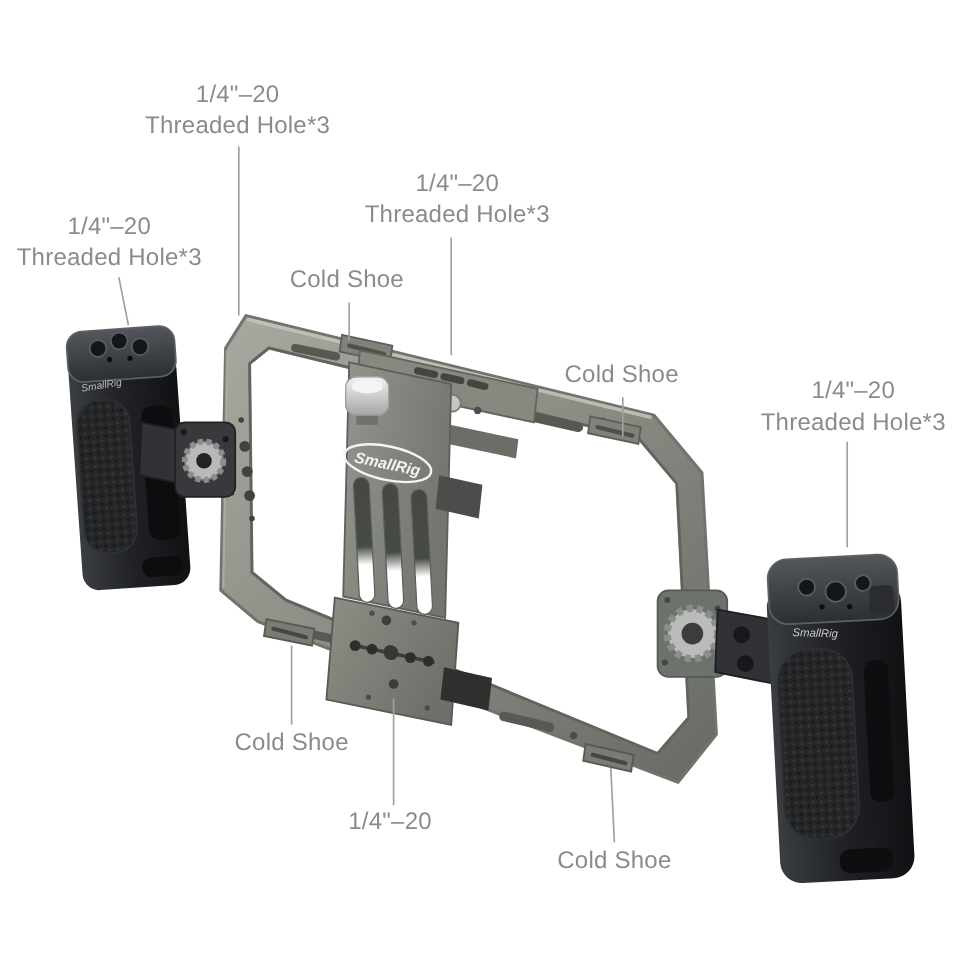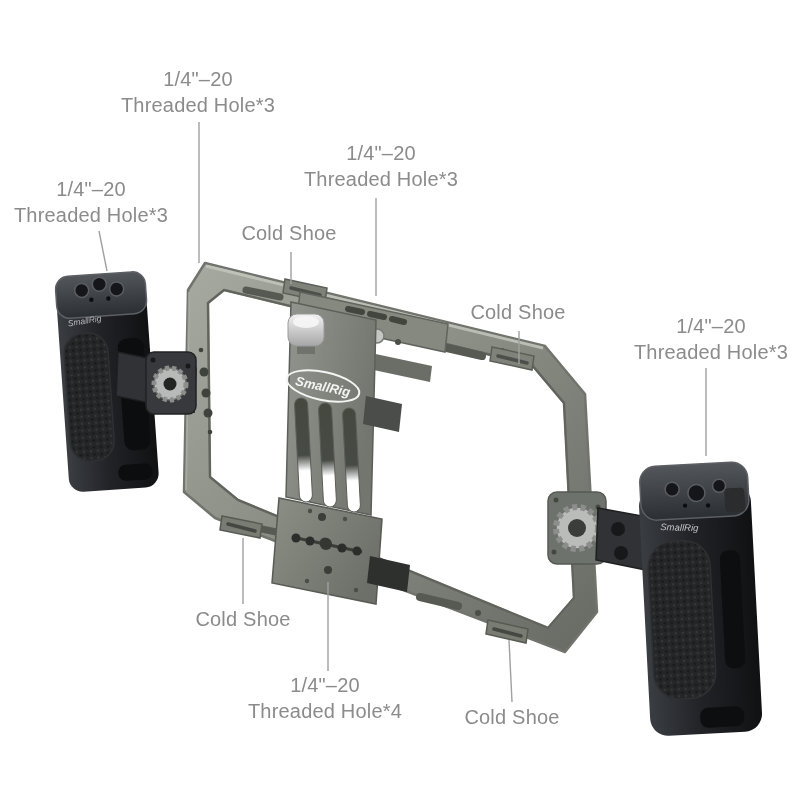--- a/index.html
+++ b/index.html
@@ -270,20 +270,19 @@
     <span>1/4"–20</span>
     <span>Threaded Hole*3</span>
   </div>
 
   <div class="label" style="left:243px;top:606px">
     <span>Cold Shoe</span>
   </div>
 
   <div class="label" style="left:325px;top:672px">
     <span>1/4"–20</span>
-    <span>Threaded Hole*4</span>
   </div>
 
   <div class="label" style="left:512px;top:704px">
     <span>Cold Shoe</span>
   </div>
 
 </div>
 
 </body></html>

